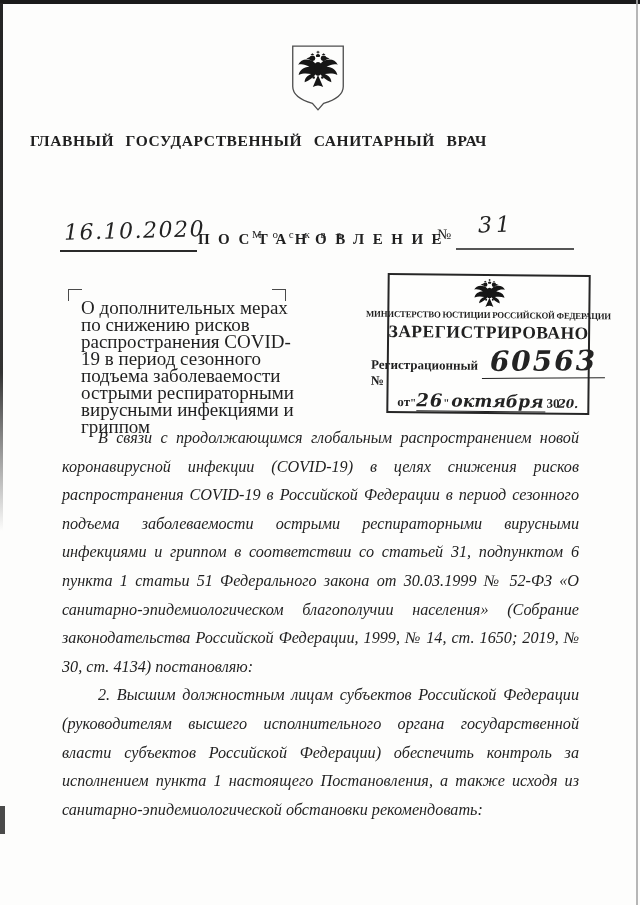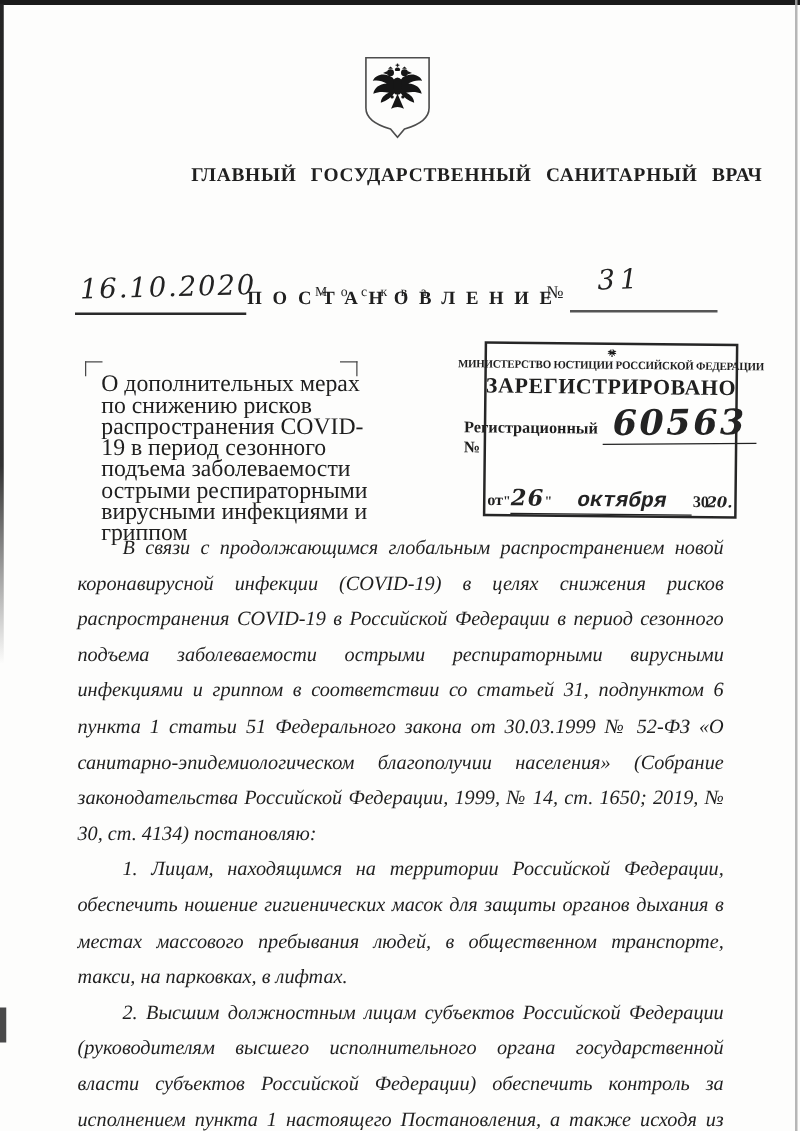--- a/index.html
+++ b/index.html
@@ -12,21 +12,21 @@
   .edge-top  { position:absolute; left:0; top:0; width:640px; height:4px; background:#1b1b1b; }
   .edge-left { position:absolute; left:0; top:3px; width:3px; height:528px;
                background:linear-gradient(#242424 0%, #333 70%, rgba(40,40,40,0)); }
   .edge-right{ position:absolute; left:636px; top:0; width:1.5px; height:905px; background:#a9a9a9; opacity:.85; }
   .edge-mark { position:absolute; left:0; top:806px; width:5px; height:28px; background:#4a4a4a; }
   
   .emblem { position:absolute; left:289px; top:43px; width:58px; height:70px; }
   
   .authority {
     position:absolute; left:50%; transform:translateX(-50%); top:132px; width:580px;
-    text-align:right; font-weight:bold; font-size:15.5px; line-height:17.5px;
+    text-align:left; font-weight:bold; font-size:15.5px; line-height:17.5px;
     letter-spacing:.6px; word-spacing:7px; white-space:nowrap;
   }
   .authority .l2 { word-spacing:4px; }
   .doc-type {
     position:absolute; left:50%; transform:translateX(-50%); top:183px;
     font-weight:bold; font-size:15px; letter-spacing:8.5px; padding-left:8px; white-space:nowrap;margin-top:48px;
   }
   
   .hw { font-family:"DejaVu Serif", serif; font-style:italic; color:#232323; }
   .date-hw { position:absolute; left:64px; top:218px; font-size:22px; letter-spacing:1.5px; transform:rotate(-1.5deg); }
@@ -47,23 +47,23 @@
     display:flex; flex-direction:column; align-items:center; background:rgba(255,255,255,.4);
   }
   .stamp-eagle { margin-top:3px; width:40px; height:33px; }
   .stamp-ministry { margin-top:1px; font-size:9px; font-weight:bold; white-space:nowrap;
                     transform:scaleX(.97); letter-spacing:-.2px; }
   .stamp-status { margin-top:2px; font-size:17.5px; font-weight:bold; letter-spacing:.5px; }
   .stamp-regline { margin-top:1px; display:flex; align-items:baseline; font-size:13px; font-weight:bold; }
   .reg-hw { font-size:28px; letter-spacing:2px; border-bottom:1.6px solid #222; padding:0 8px; margin-left:4px; transform:rotate(-1deg); }
   .stamp-dateline { margin-top:0; display:flex; align-items:baseline; font-size:13px; font-weight:bold; }
   .d-ul { border-bottom:1.6px solid #222; display:flex; align-items:baseline; }
-  .d-day { font-size:18px; letter-spacing:1px;margin-top:22px; }
+  .d-day { font-size:18px; letter-spacing:1px; }
   .d-quo { font-size:11px; }
-  .d-month { font-size:17px; margin:0 20px;font-family:Liberation Mono, monospace; }
+  .d-month { font-size:17px; margin:0 2px; }
   .d-yearp { margin-left:1px; }
   .d-year { font-size:12px; margin-left:-2px; }
   
   .body { position:absolute; left:62px; top:424px; width:517px; }
   .body p { margin:0; text-indent:36px; text-align:justify; font-size:16.2px; line-height:28.6px;font-style:italic; }
   .hidden-defs { position:absolute; width:0; height:0; }
 </style>
 </head>
 <body>
 
@@ -139,17 +139,16 @@
         <span class="d-quo">"</span>
         <span class="hw d-month">октября</span>
       </span>
       <span class="d-yearp">30</span>
       <span class="hw d-year">20.</span>
     </div>
   </div>
 
   <div class="body">
     <p>В связи с продолжающимся глобальным распространением новой коронавирусной инфекции (COVID-19) в целях снижения рисков распространения COVID-19 в Российской Федерации в период сезонного подъема заболеваемости острыми респираторными вирусными инфекциями и гриппом в соответствии со статьей 31, подпунктом 6 пункта 1 статьи 51 Федерального закона от 30.03.1999 № 52-ФЗ «О санитарно-эпидемиологическом благополучии населения» (Собрание законодательства Российской Федерации, 1999, № 14, ст. 1650; 2019, № 30, ст. 4134) постановляю:</p>
-    <p>1. Лицам, находящимся на территории Российской Федерации, обеспечить ношение гигиенических масок для защиты органов дыхания в местах массового пребывания людей, в общественном транспорте, такси, на парковках, в лифтах.</p>
     <p>2. Высшим должностным лицам субъектов Российской Федерации (руководителям высшего исполнительного органа государственной власти субъектов Российской Федерации) обеспечить контроль за исполнением пункта 1 настоящего Постановления, а также исходя из санитарно-эпидемиологической обстановки рекомендовать:</p>
   </div>
 
 </div>
 
 </body></html>

